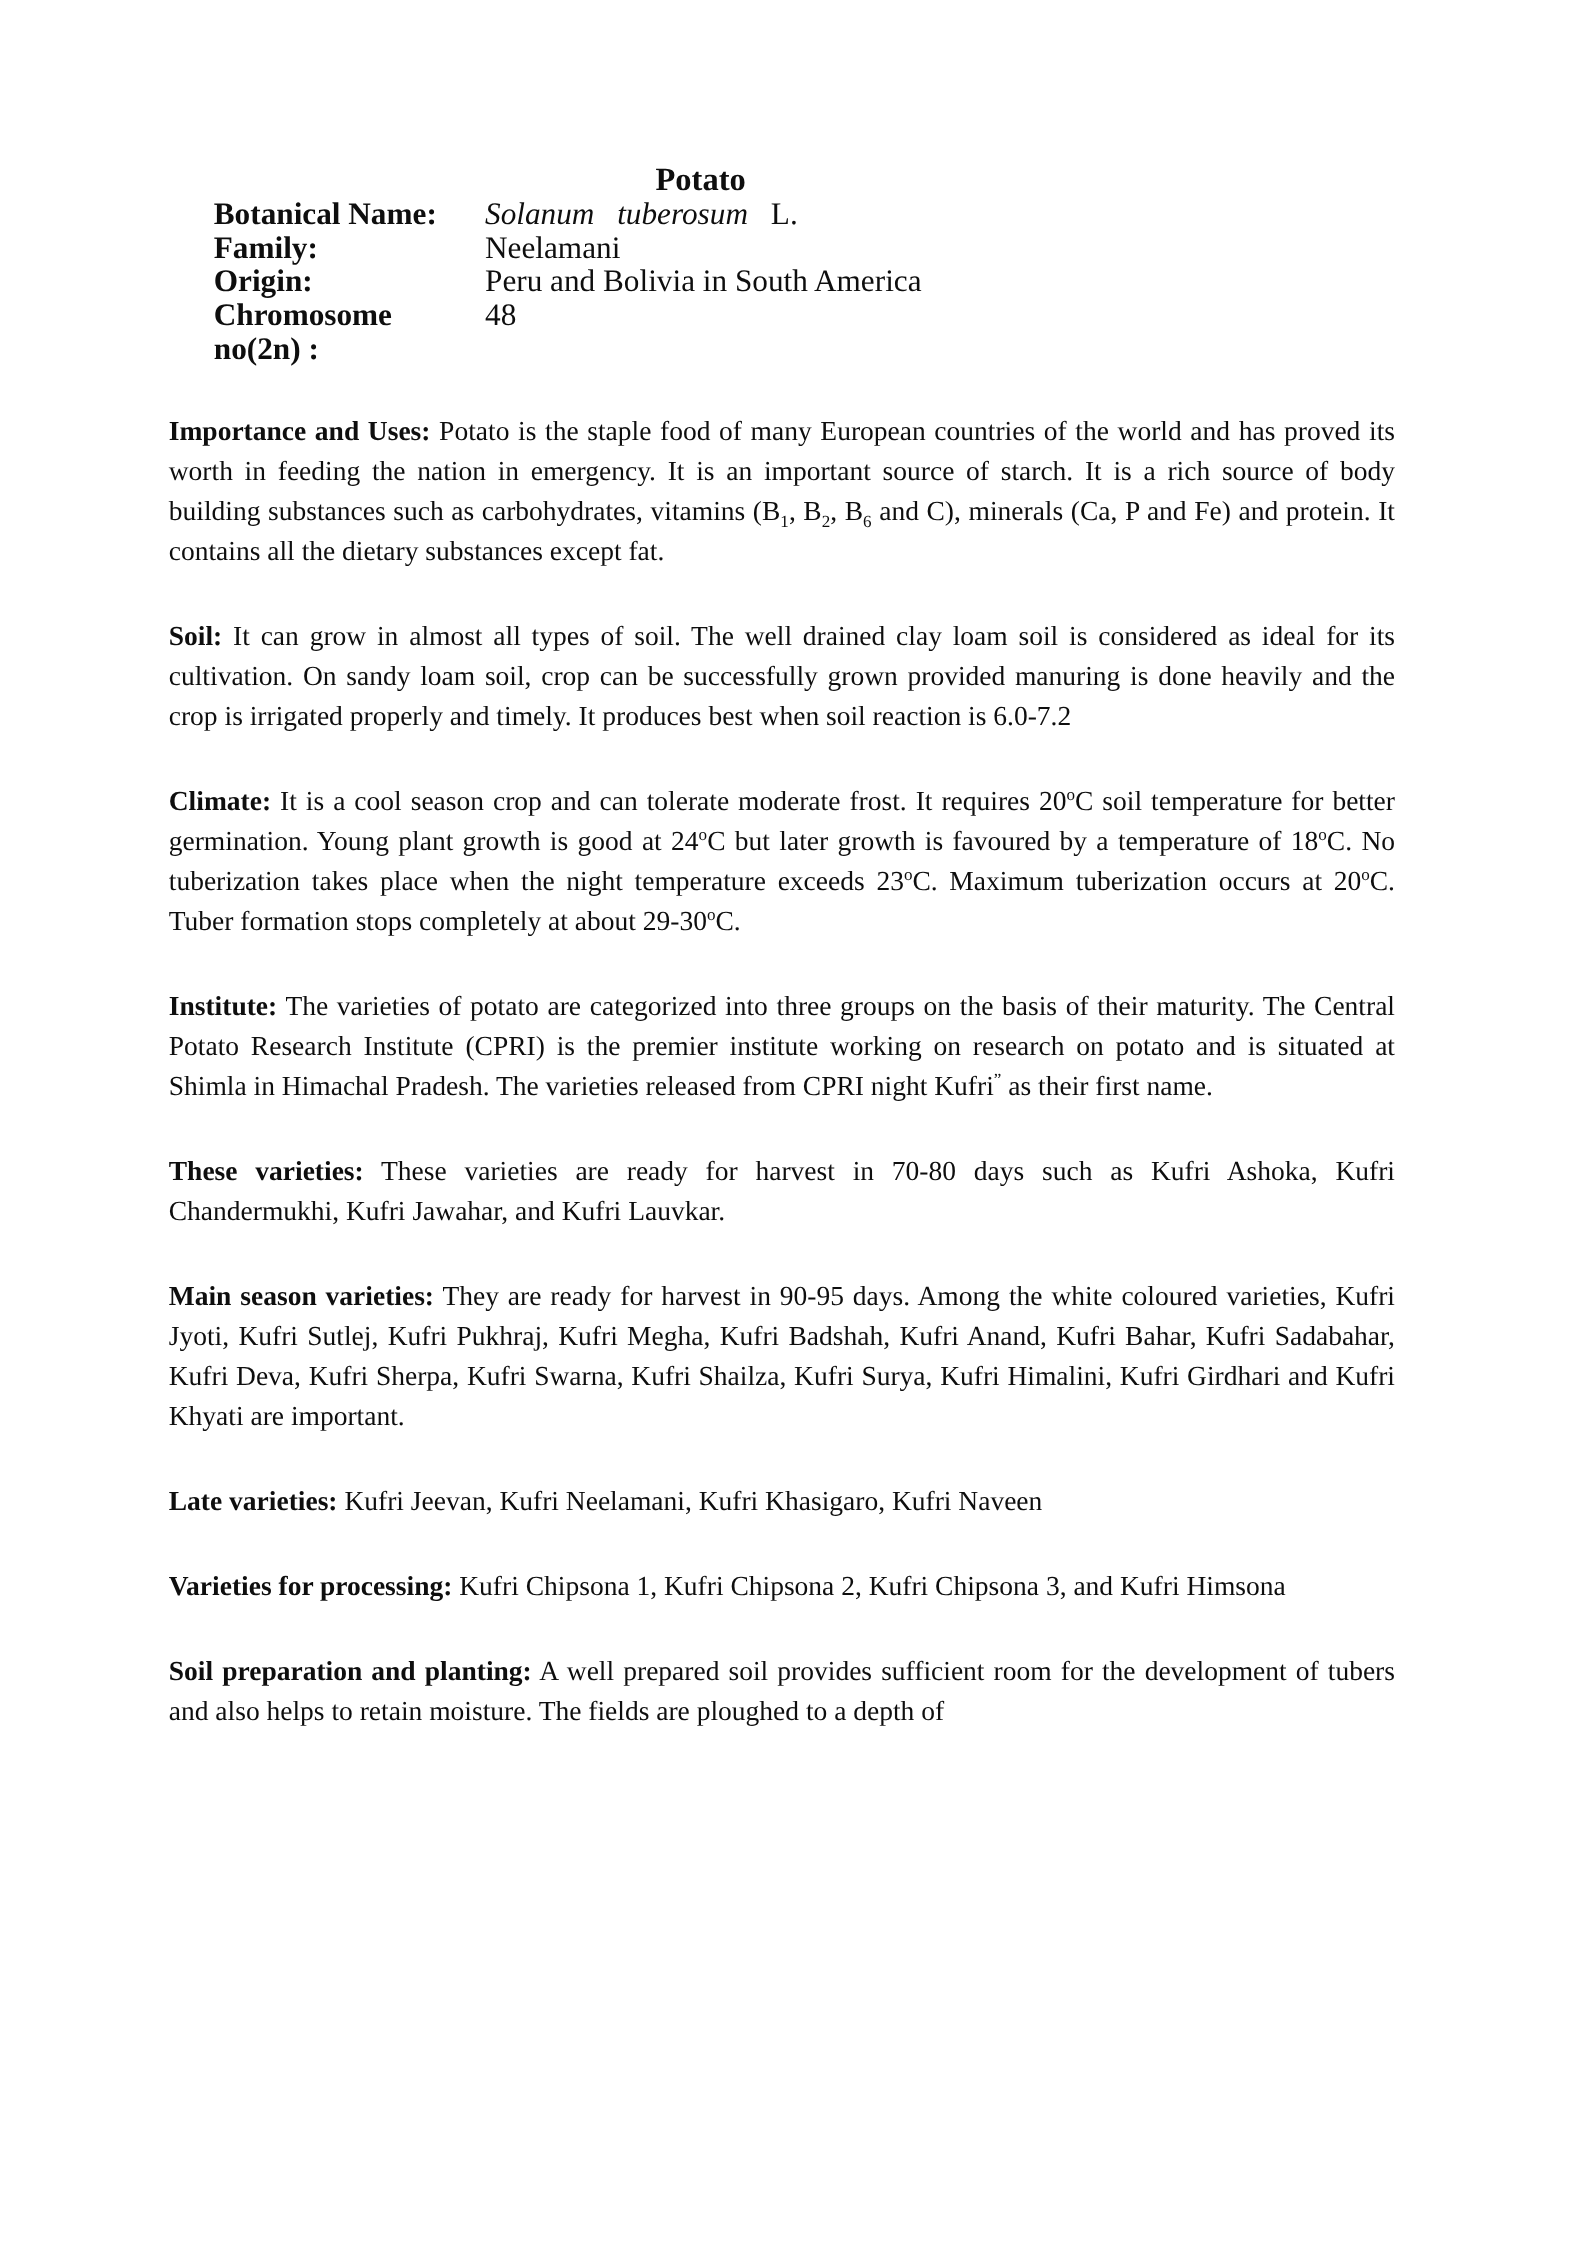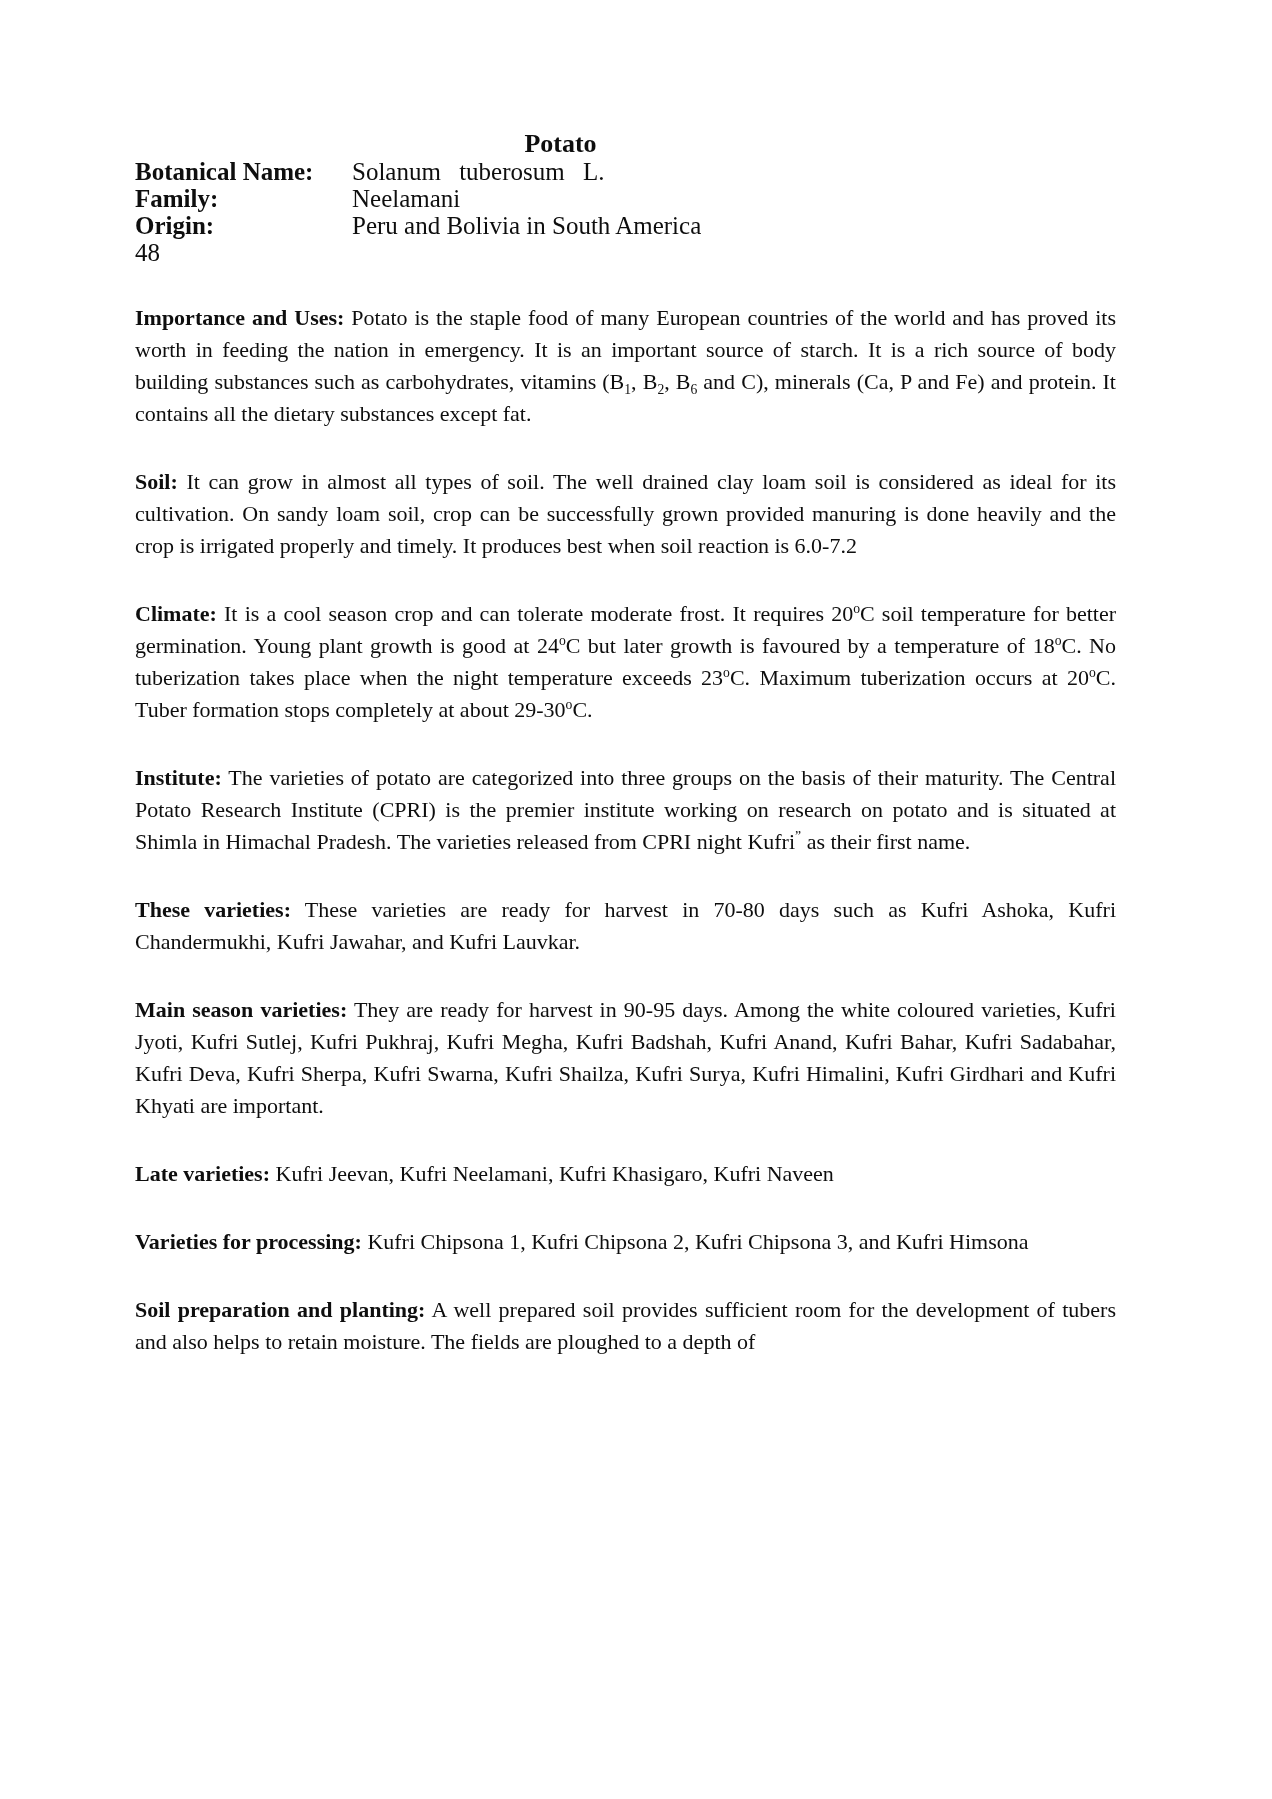--- a/index.html
+++ b/index.html
@@ -28,40 +28,41 @@
     margin: 0 130px 0 0; 
     line-height: 28px;
   }
   .info-block {
     margin: 0;
   }
   .info-row {
     display: flex;
     font-size: 25px;
     line-height: 27px;
+    margin-left: 36px;
   }
   .info-label {
     font-weight: bold;
     width: 217px;
     flex: none;
   }
   .info-value {
     flex: 1;
   }
   .ws-wide {
     word-spacing: 12px;
   }
   .para {
     font-size: 22px;
     line-height: 32px;
     text-align: justify;
     margin: 36px 0 0 0;
   }
   .b { font-weight: bold; }
-  .i { }
+  .i { font-style: italic; }
   sub, sup {
     font-size: 0.62em;
     line-height: 0;
   }
   sup { vertical-align: super; }
   sub { vertical-align: sub; }
 </style>
 </head>
 <body>
 
@@ -76,20 +77,21 @@
     </div>
     <div class="info-row">
       <span class="info-label">Family:</span>
       <span class="info-value"><span>Neelamani</span></span>
     </div>
     <div class="info-row">
       <span class="info-label">Origin:</span>
       <span class="info-value"><span>Peru and Bolivia in South America</span></span>
     </div>
     <div class="info-row">
+      <span class="info-label">Chromosome no(2n) :</span>
       <span class="info-value"><span>48</span></span>
     </div>
   </div>
 
   <p class="para"><span class="b">Importance and Uses:</span><span> Potato is the staple food of many European countries of the world and has proved its worth in feeding the nation in emergency. It is an important source of starch. It is a rich source of body building substances such as carbohydrates, vitamins (B</span><sub>1</sub><span>, B</span><sub>2</sub><span>, B</span><sub>6</sub><span> and C), minerals (Ca, P and Fe) and protein. It contains all the dietary substances except fat.</span></p>
   <p class="para"><span class="b">Soil:</span><span> It can grow in almost all types of soil. The well drained clay loam soil is considered as ideal for its cultivation. On sandy loam soil, crop can be successfully grown provided manuring is done heavily and the crop is irrigated properly and timely. It produces best when soil reaction is 6.0-7.2</span></p>
   <p class="para"><span class="b">Climate:</span><span> It is a cool season crop and can tolerate moderate frost. It requires 20</span><sup>o</sup><span>C soil temperature for better germination. Young plant growth is good at 24</span><sup>o</sup><span>C but later growth is favoured by a temperature of 18</span><sup>o</sup><span>C. No tuberization takes place when the night temperature exceeds 23</span><sup>o</sup><span>C. Maximum tuberization occurs at 20</span><sup>o</sup><span>C. Tuber formation stops completely at about 29-30</span><sup>o</sup><span>C.</span></p>
   <p class="para"><span class="b">Institute:</span><span> The varieties of potato are categorized into three groups on the basis of their maturity. The Central Potato Research Institute (CPRI) is the premier institute working on research on potato and is situated at Shimla in Himachal Pradesh. The varieties released from CPRI night Kufri</span><sup>”</sup><span> as their first name.</span></p>
   <p class="para"><span class="b">These varieties:</span><span> These varieties are ready for harvest in 70-80 days such as Kufri Ashoka, Kufri Chandermukhi, Kufri Jawahar, and Kufri Lauvkar.</span></p>
   <p class="para"><span class="b">Main season varieties:</span><span> They are ready for harvest in 90-95 days. Among the white coloured varieties, Kufri Jyoti, Kufri Sutlej, Kufri Pukhraj, Kufri Megha, Kufri Badshah, Kufri Anand, Kufri Bahar, Kufri Sadabahar, Kufri Deva, Kufri Sherpa, Kufri Swarna, Kufri Shailza, Kufri Surya, Kufri Himalini, Kufri Girdhari and Kufri Khyati are important.</span></p>

